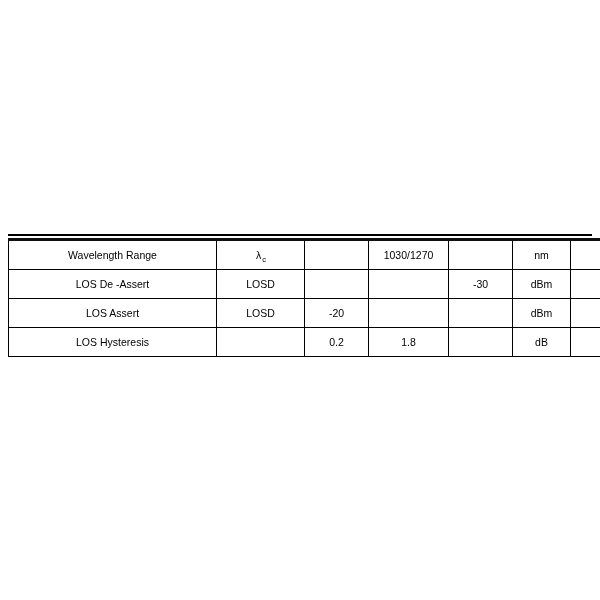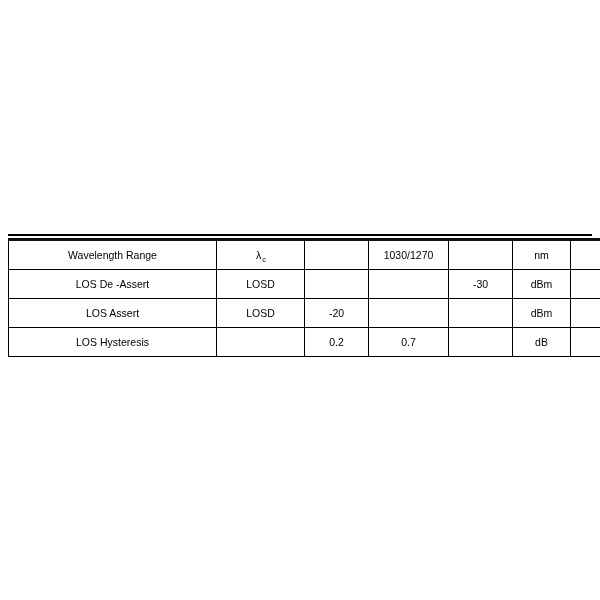--- a/index.html
+++ b/index.html
@@ -116,21 +116,21 @@
           <td>-20</td>
           <td></td>
           <td></td>
           <td>dBm</td>
           <td></td>
         </tr>
         <tr>
           <td>LOS Hysteresis</td>
           <td><span class="sym"><span></span><sub></sub></span></td>
           <td>0.2</td>
-          <td>0.7</td>
+          <td>1.8</td>
           <td></td>
           <td>dB</td>
           <td></td>
         </tr>
       </tbody>
     </table>
   </div>
 
 </div>
 

